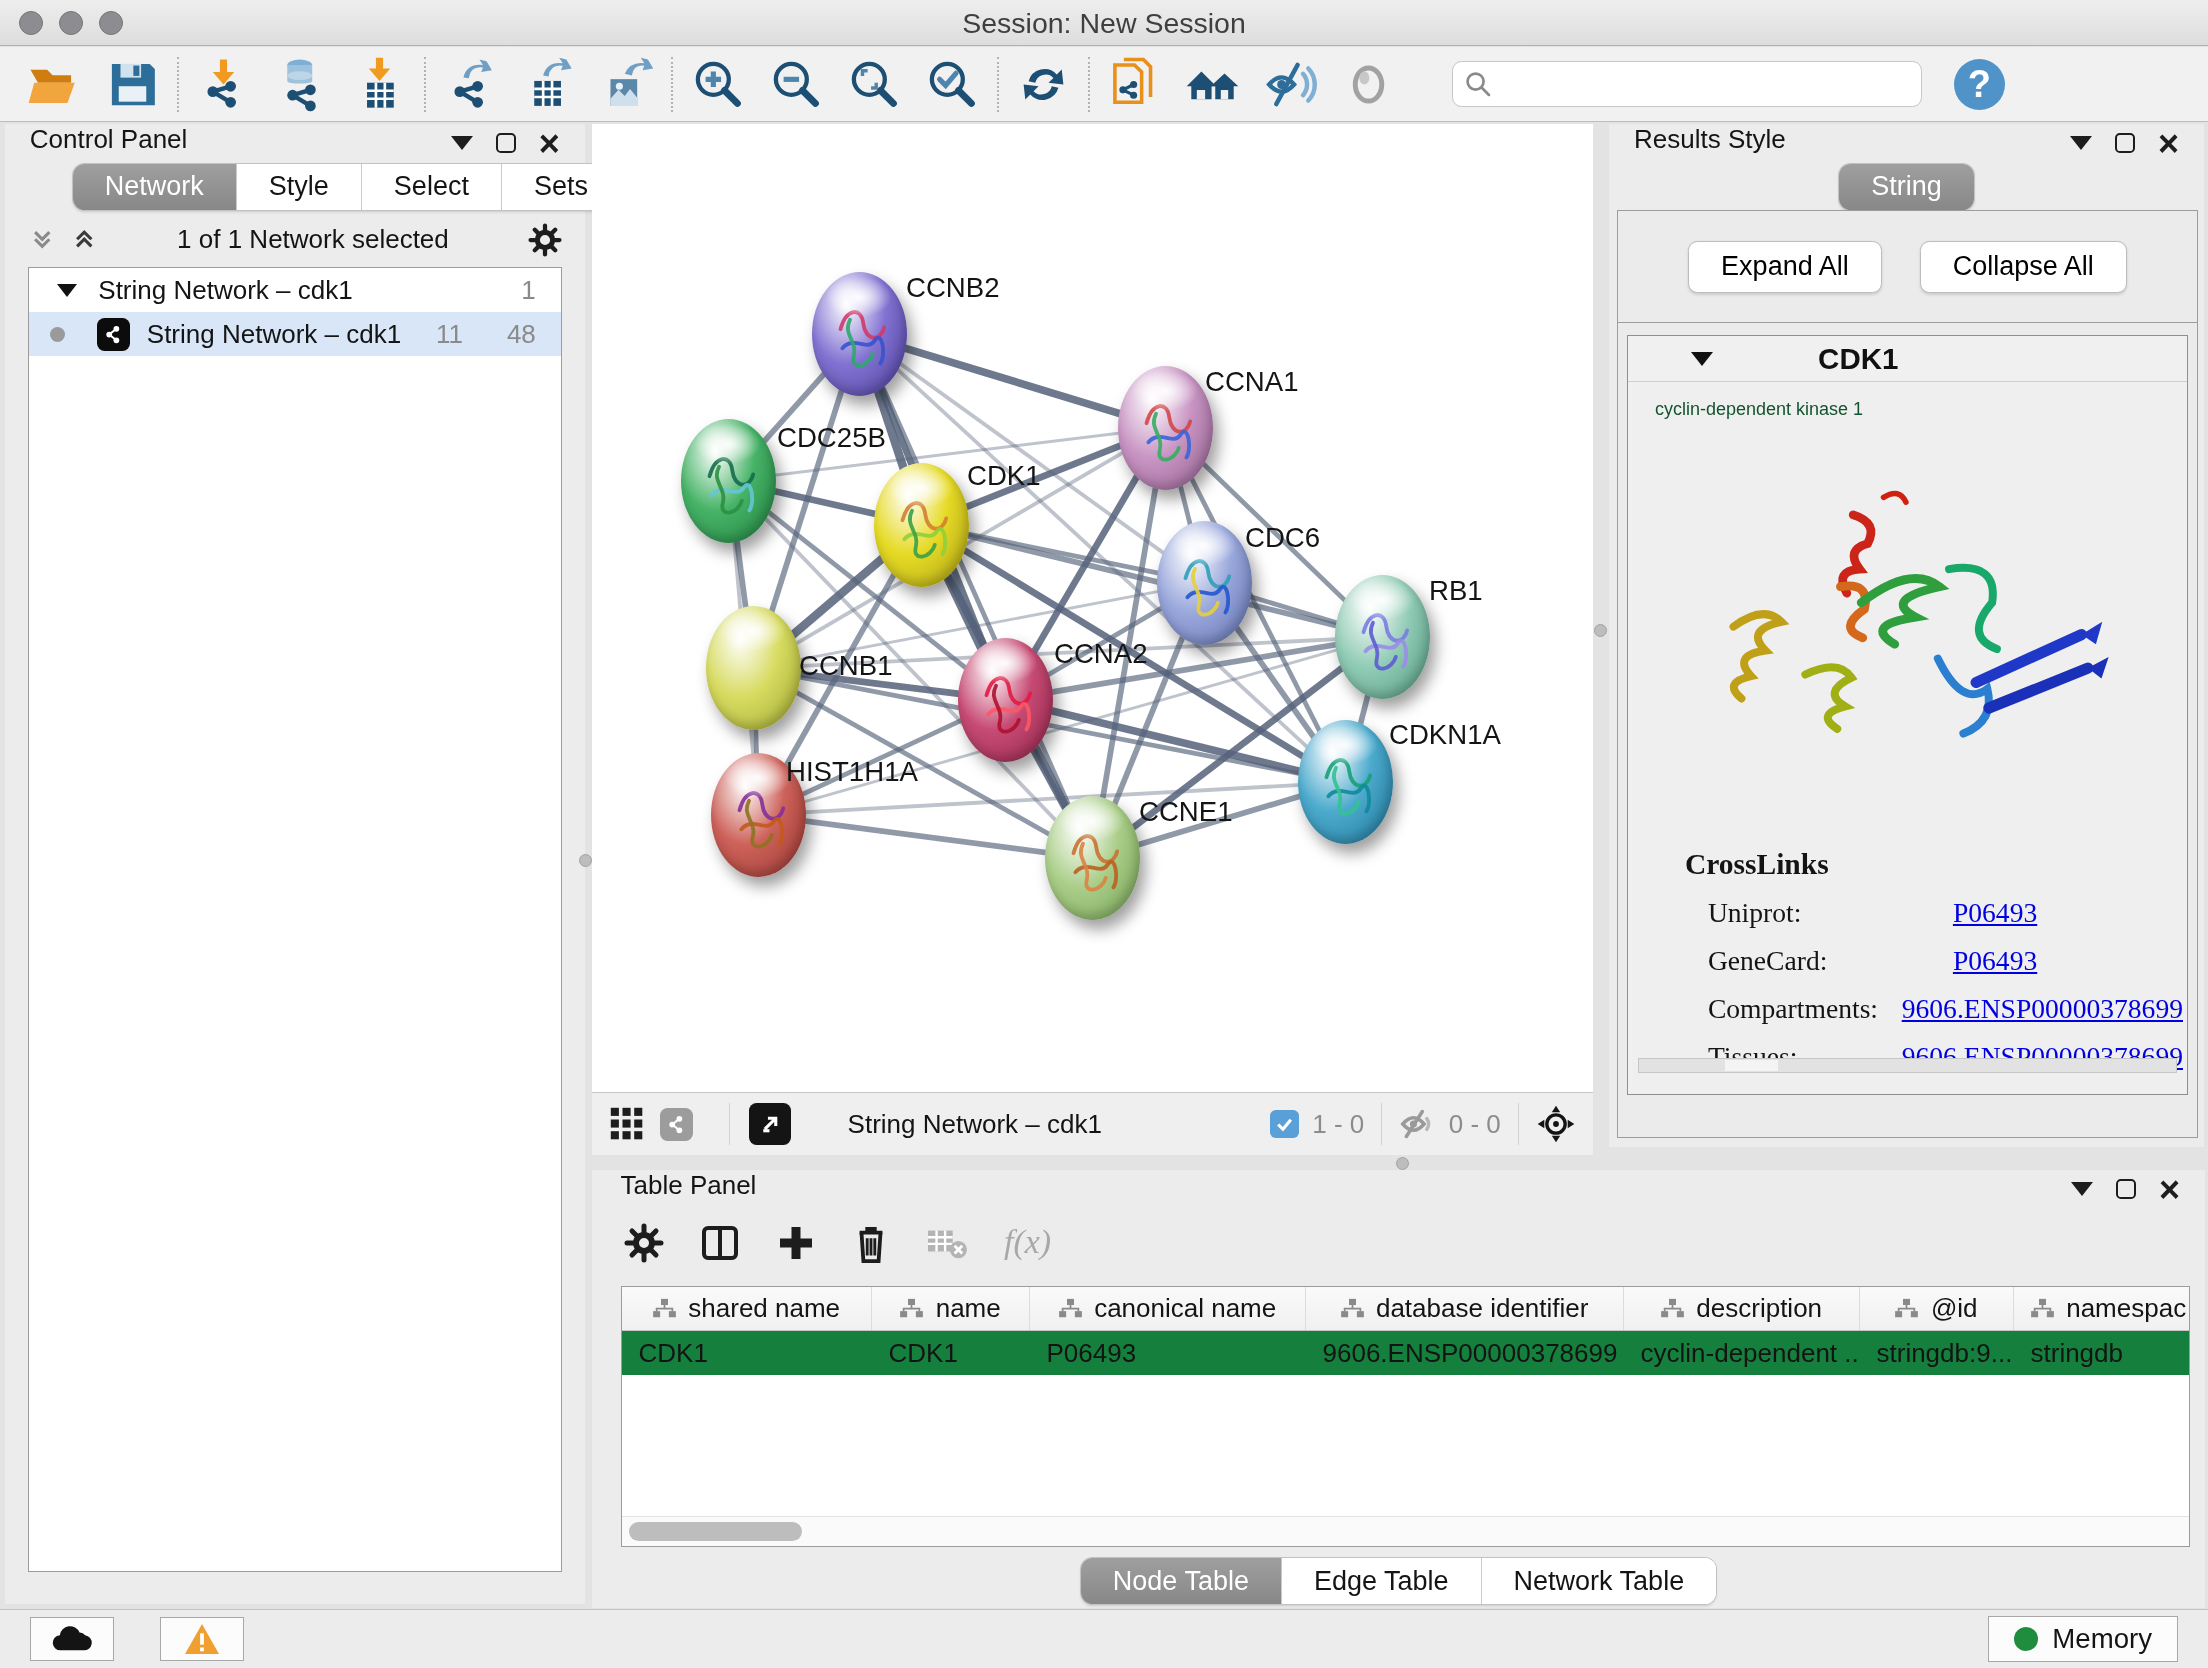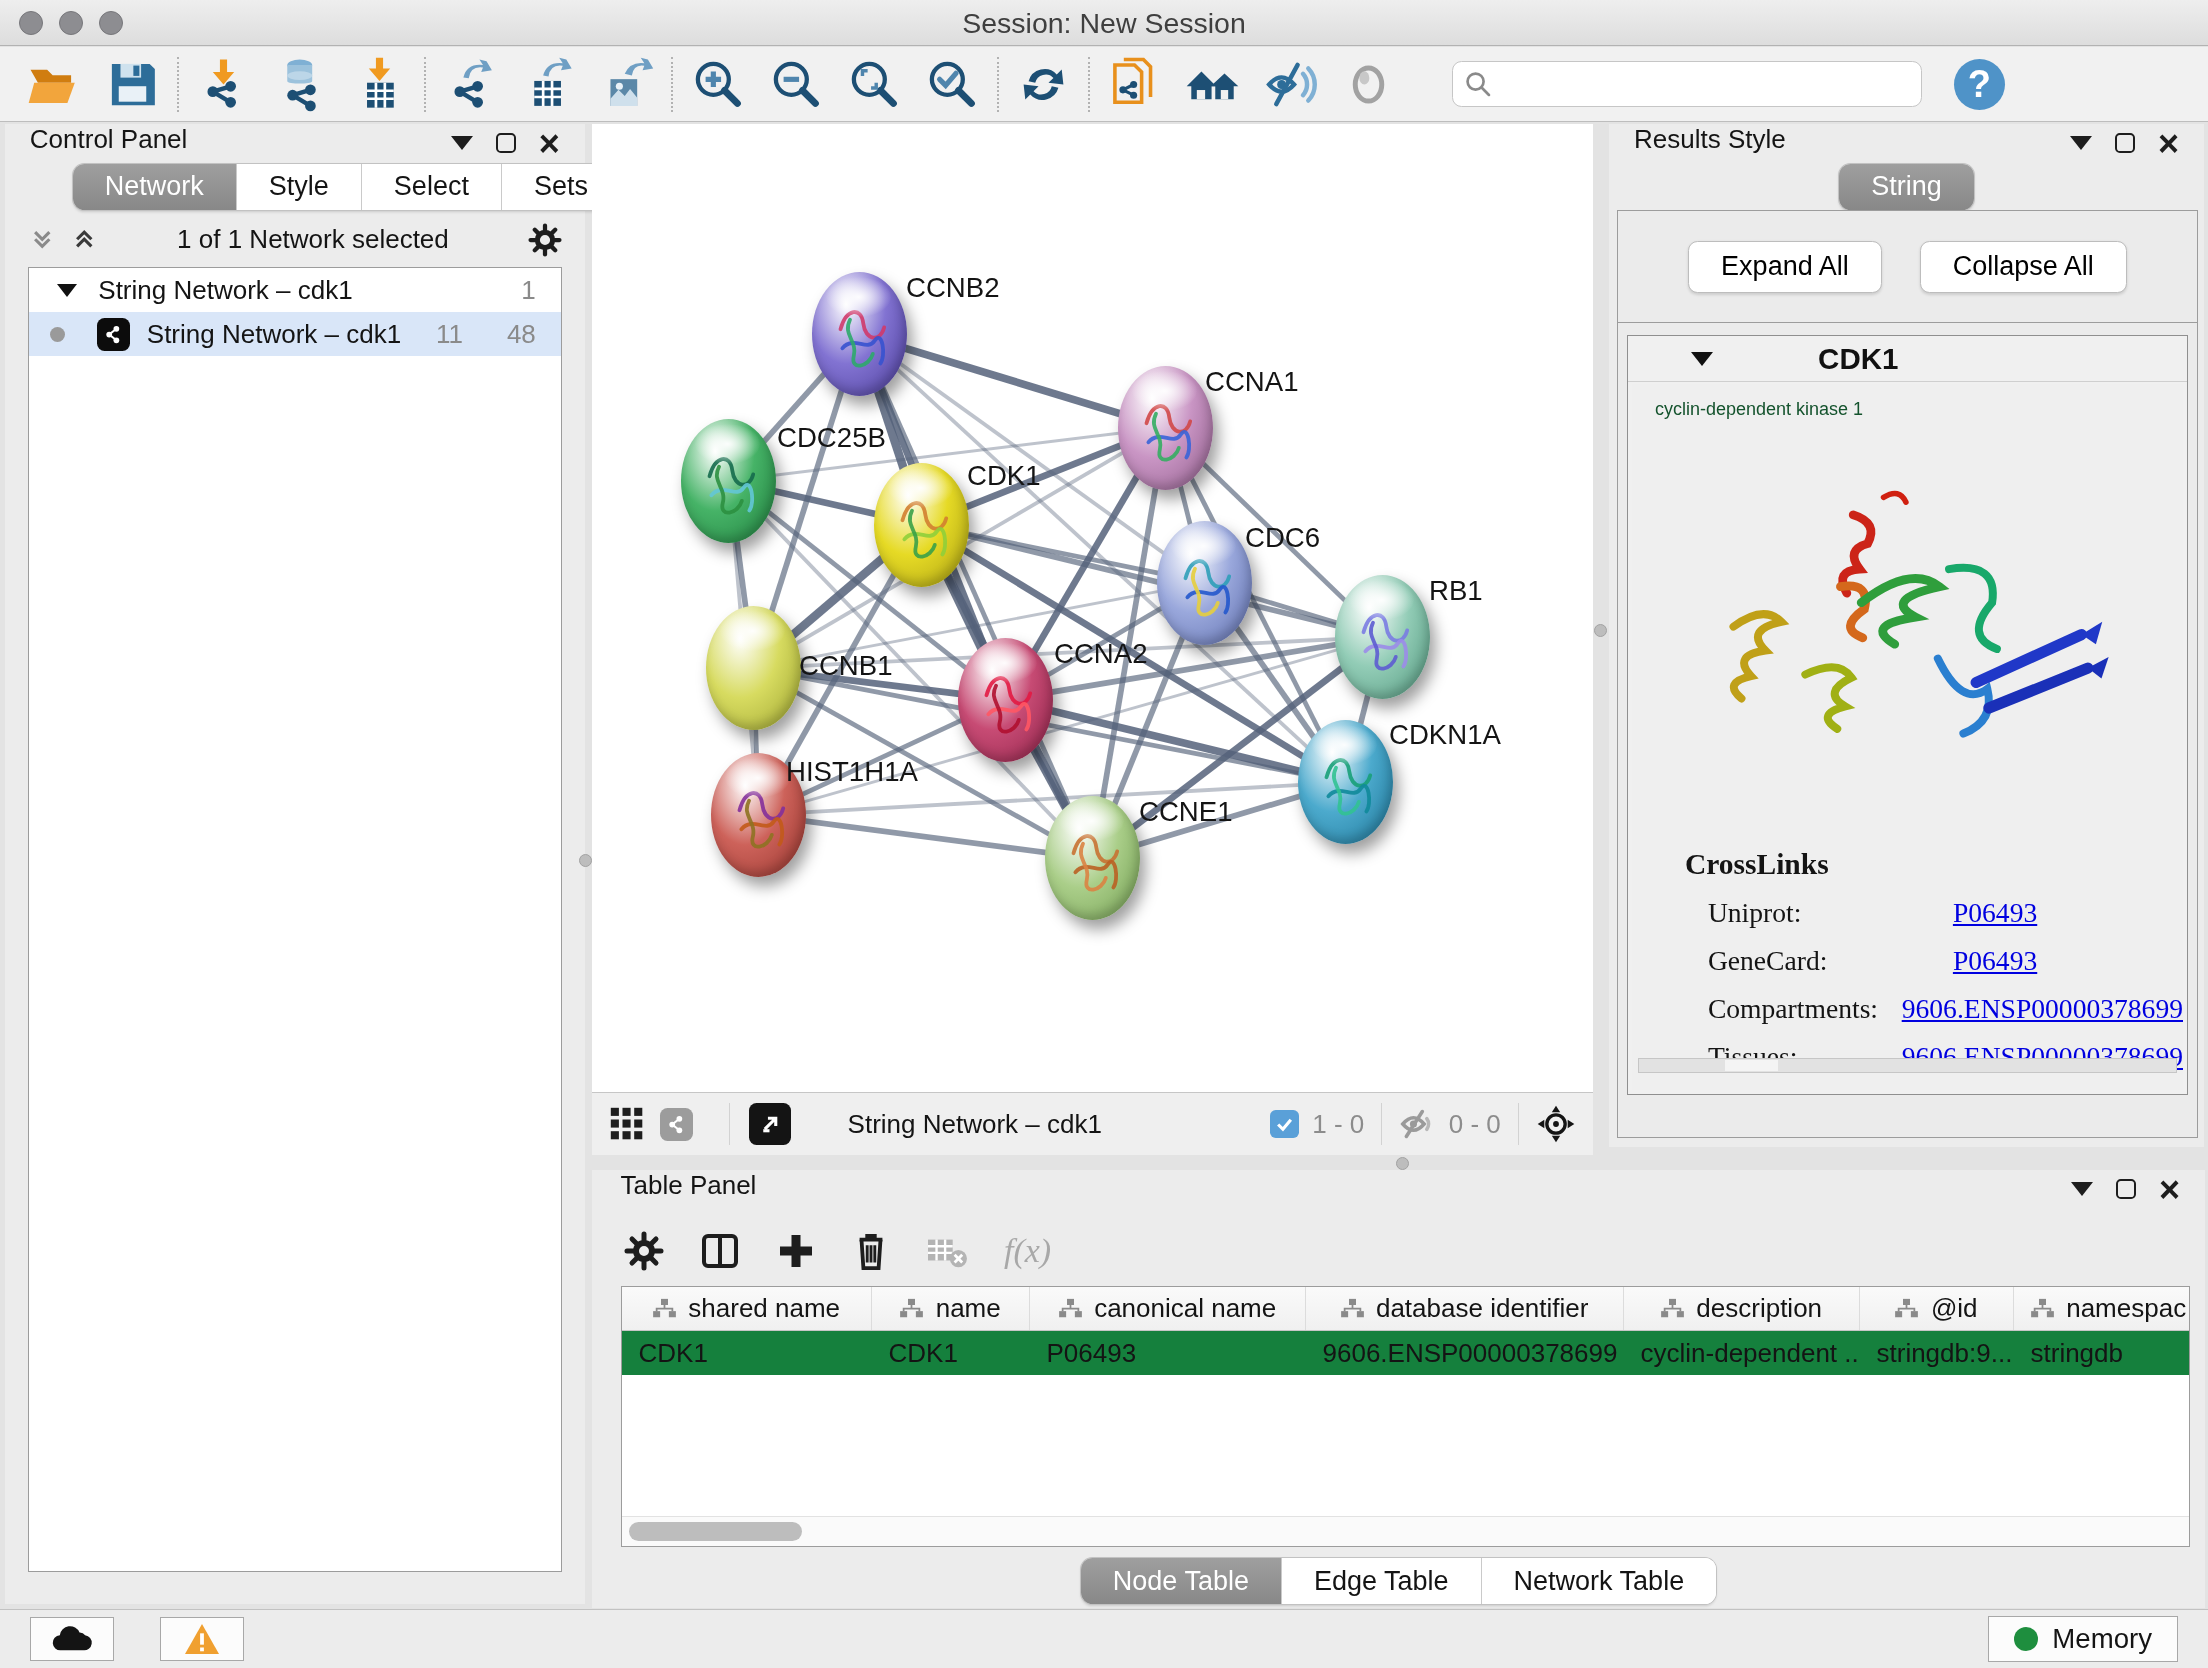--- a/index.html
+++ b/index.html
@@ -84,21 +84,21 @@
   .crosslinks { font-family:"Liberation Serif","DejaVu Serif",serif; font-size:27.6px; color:#141414; padding:0 0 0 53px; }
   .cl-head { font-weight:bold; font-size:29.5px; margin:25px 0 3.8px 0; }
   .cl-row { display:flex; margin:16px 0 0 23px; }
   .cl-label { width:245px; }
   .cl-link { color:#0000e0; text-decoration:underline; }
   .mini-scroll { position:absolute; left:9.5px; right:9.5px; bottom:21px; height:15px; background:#e2e2e2; border:1px solid #c6c6c6; }
   .mini-gap { position:absolute; left:86px; top:1px; width:53px; height:11.4px; background:#f4f4f4; }
 
   
   .table-panel { position:absolute; left:592px; top:1170px; width:1613px; height:438px; background:#ececec; }
-  .tp-toolbar { display:flex; align-items:center; gap:36px; padding:15px 0 0 32px; height:70px; }
+  .tp-toolbar { display:flex; gap:36px; padding:15px 0 0 32px; height:70px; }
   .fx-label { font-family:"Liberation Serif","DejaVu Serif",serif; font-style:italic; font-size:34px; color:#a8a8a8; }
   .table-box { position:absolute; left:28.5px; right:15px; top:116px; bottom:61px; background:#15803d; border:1.9px solid #9c9c9c;
     display:flex; flex-direction:column; overflow:hidden; }
   .thead { display:flex; height:44px; background:linear-gradient(#fafafa,#f0f0f0); border-bottom:1.9px solid #c6c6c6; flex:none; }
   .th { display:flex; align-items:center; justify-content:center; gap:11.4px; font-size:26px; color:#141414;
     border-right:1px solid #dcdcdc; flex:none; overflow:hidden; white-space:nowrap; }
   .trow { display:flex; height:44px; flex:none; }
   .td { font-size:26px; color:#141414; padding-left:17px; display:flex; align-items:center; flex:none; overflow:hidden; white-space:nowrap; }
   .tbody-fill { flex:1; background:#fff; }
   .hscroll { height:30px; background:#fafafa; border-top:1px solid #e2e2e2; display:flex; align-items:center; padding:0 7.6px; flex:none; }

